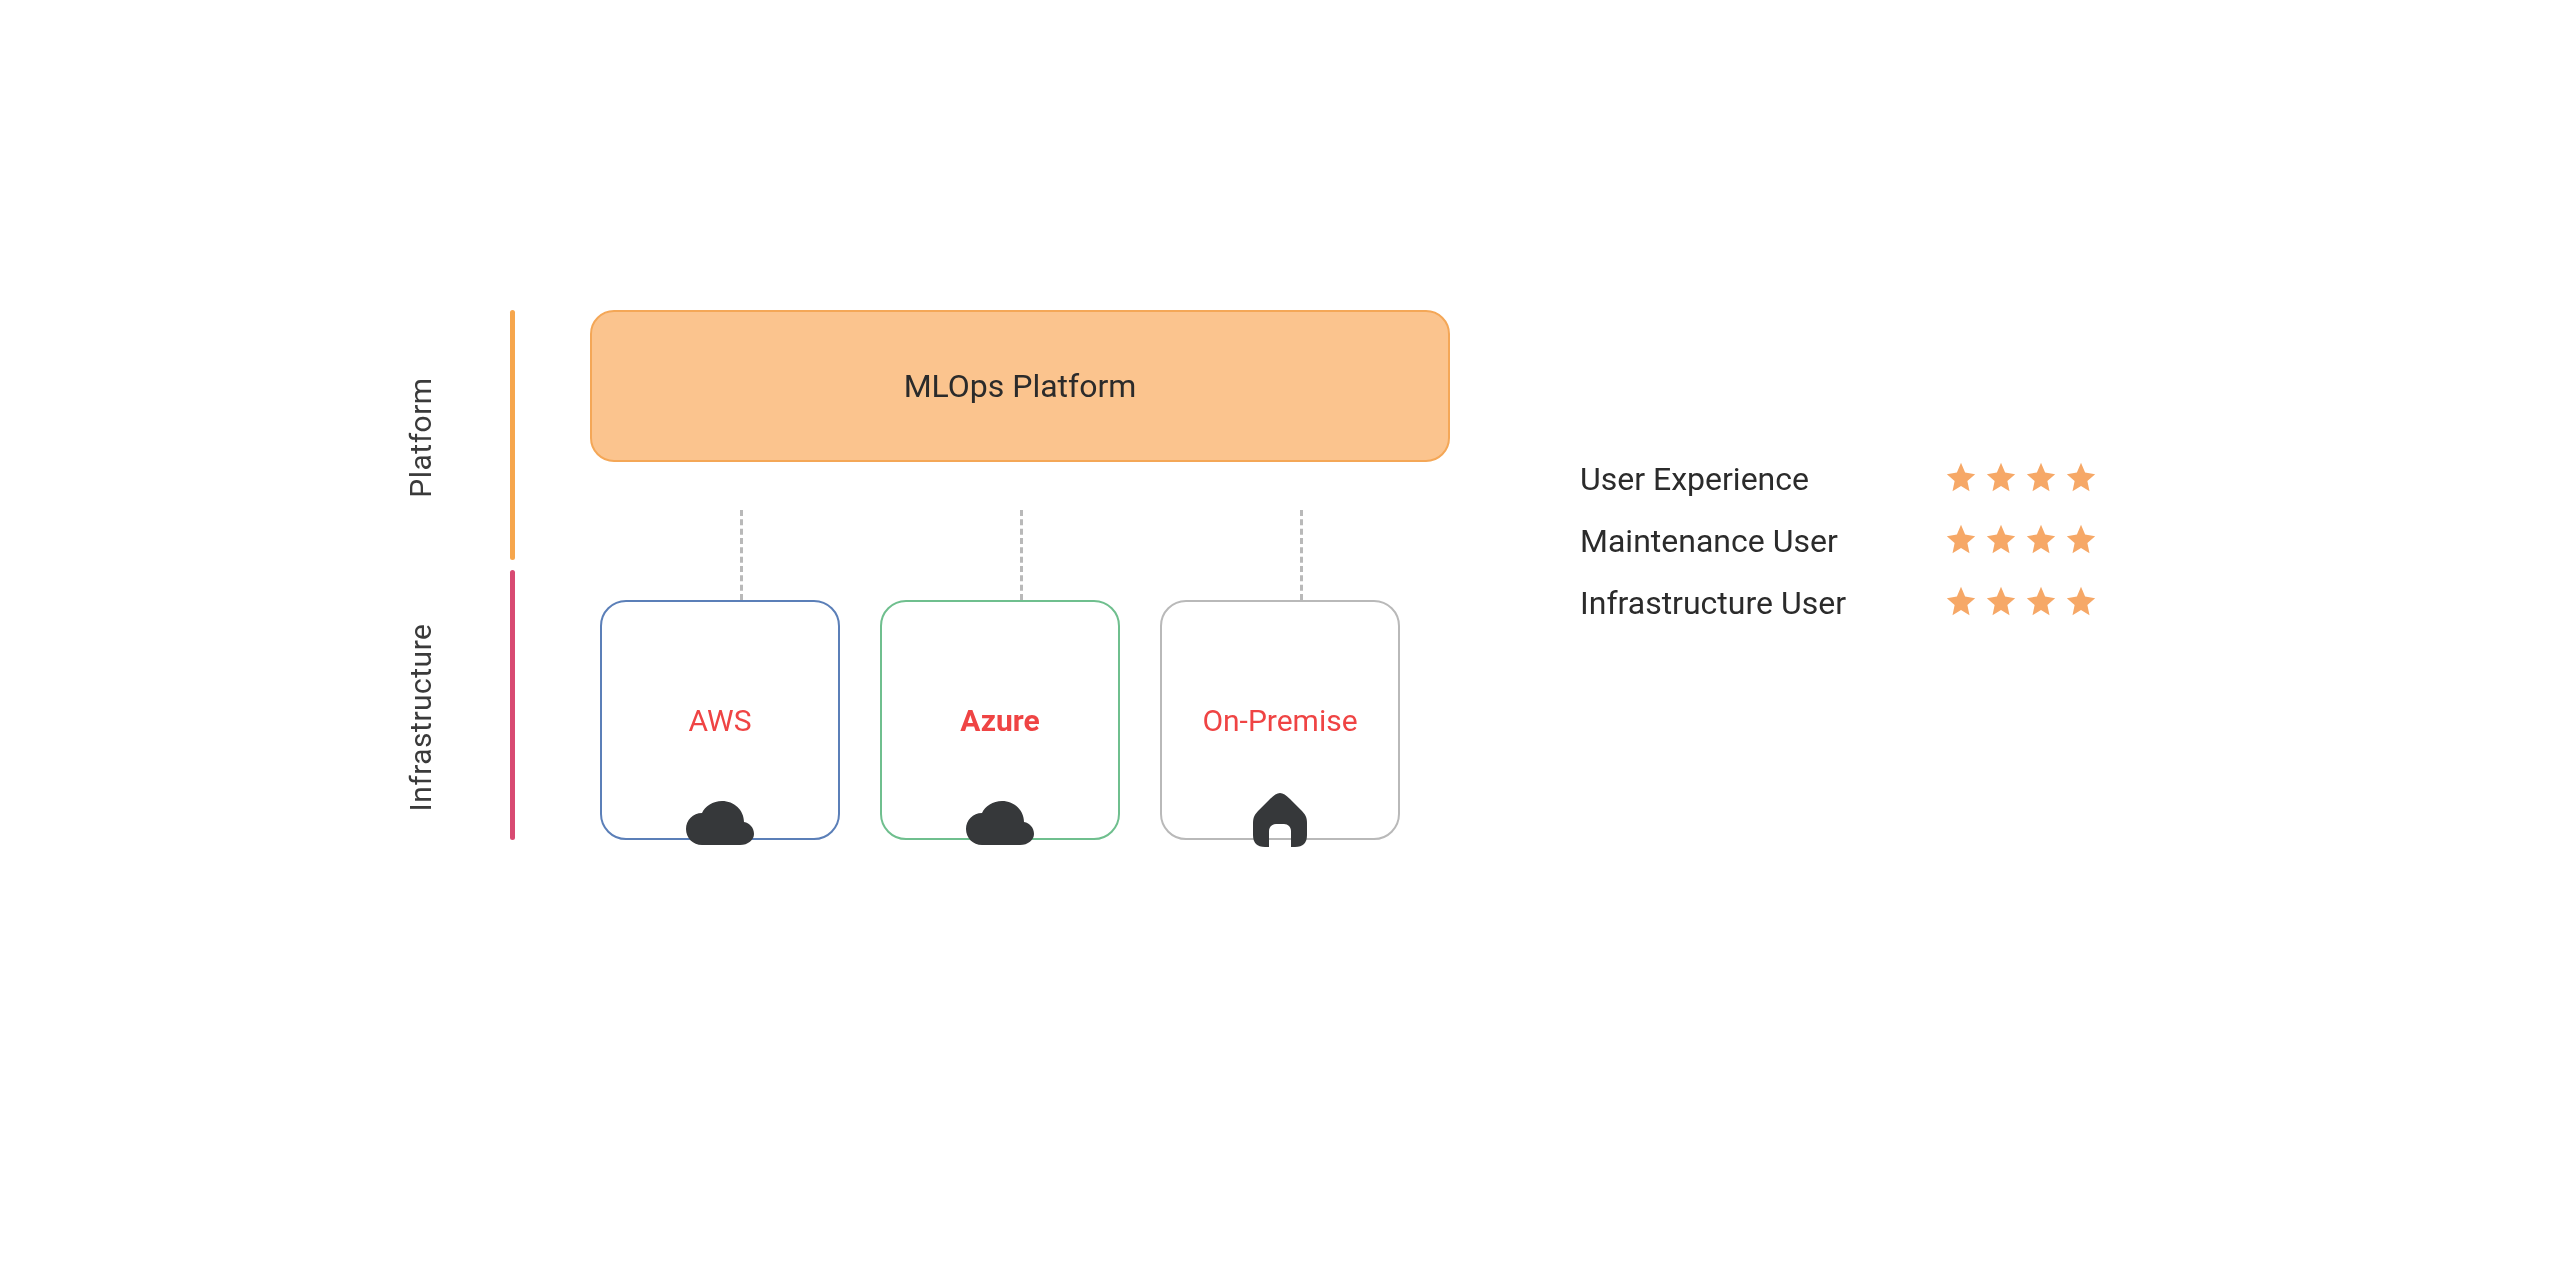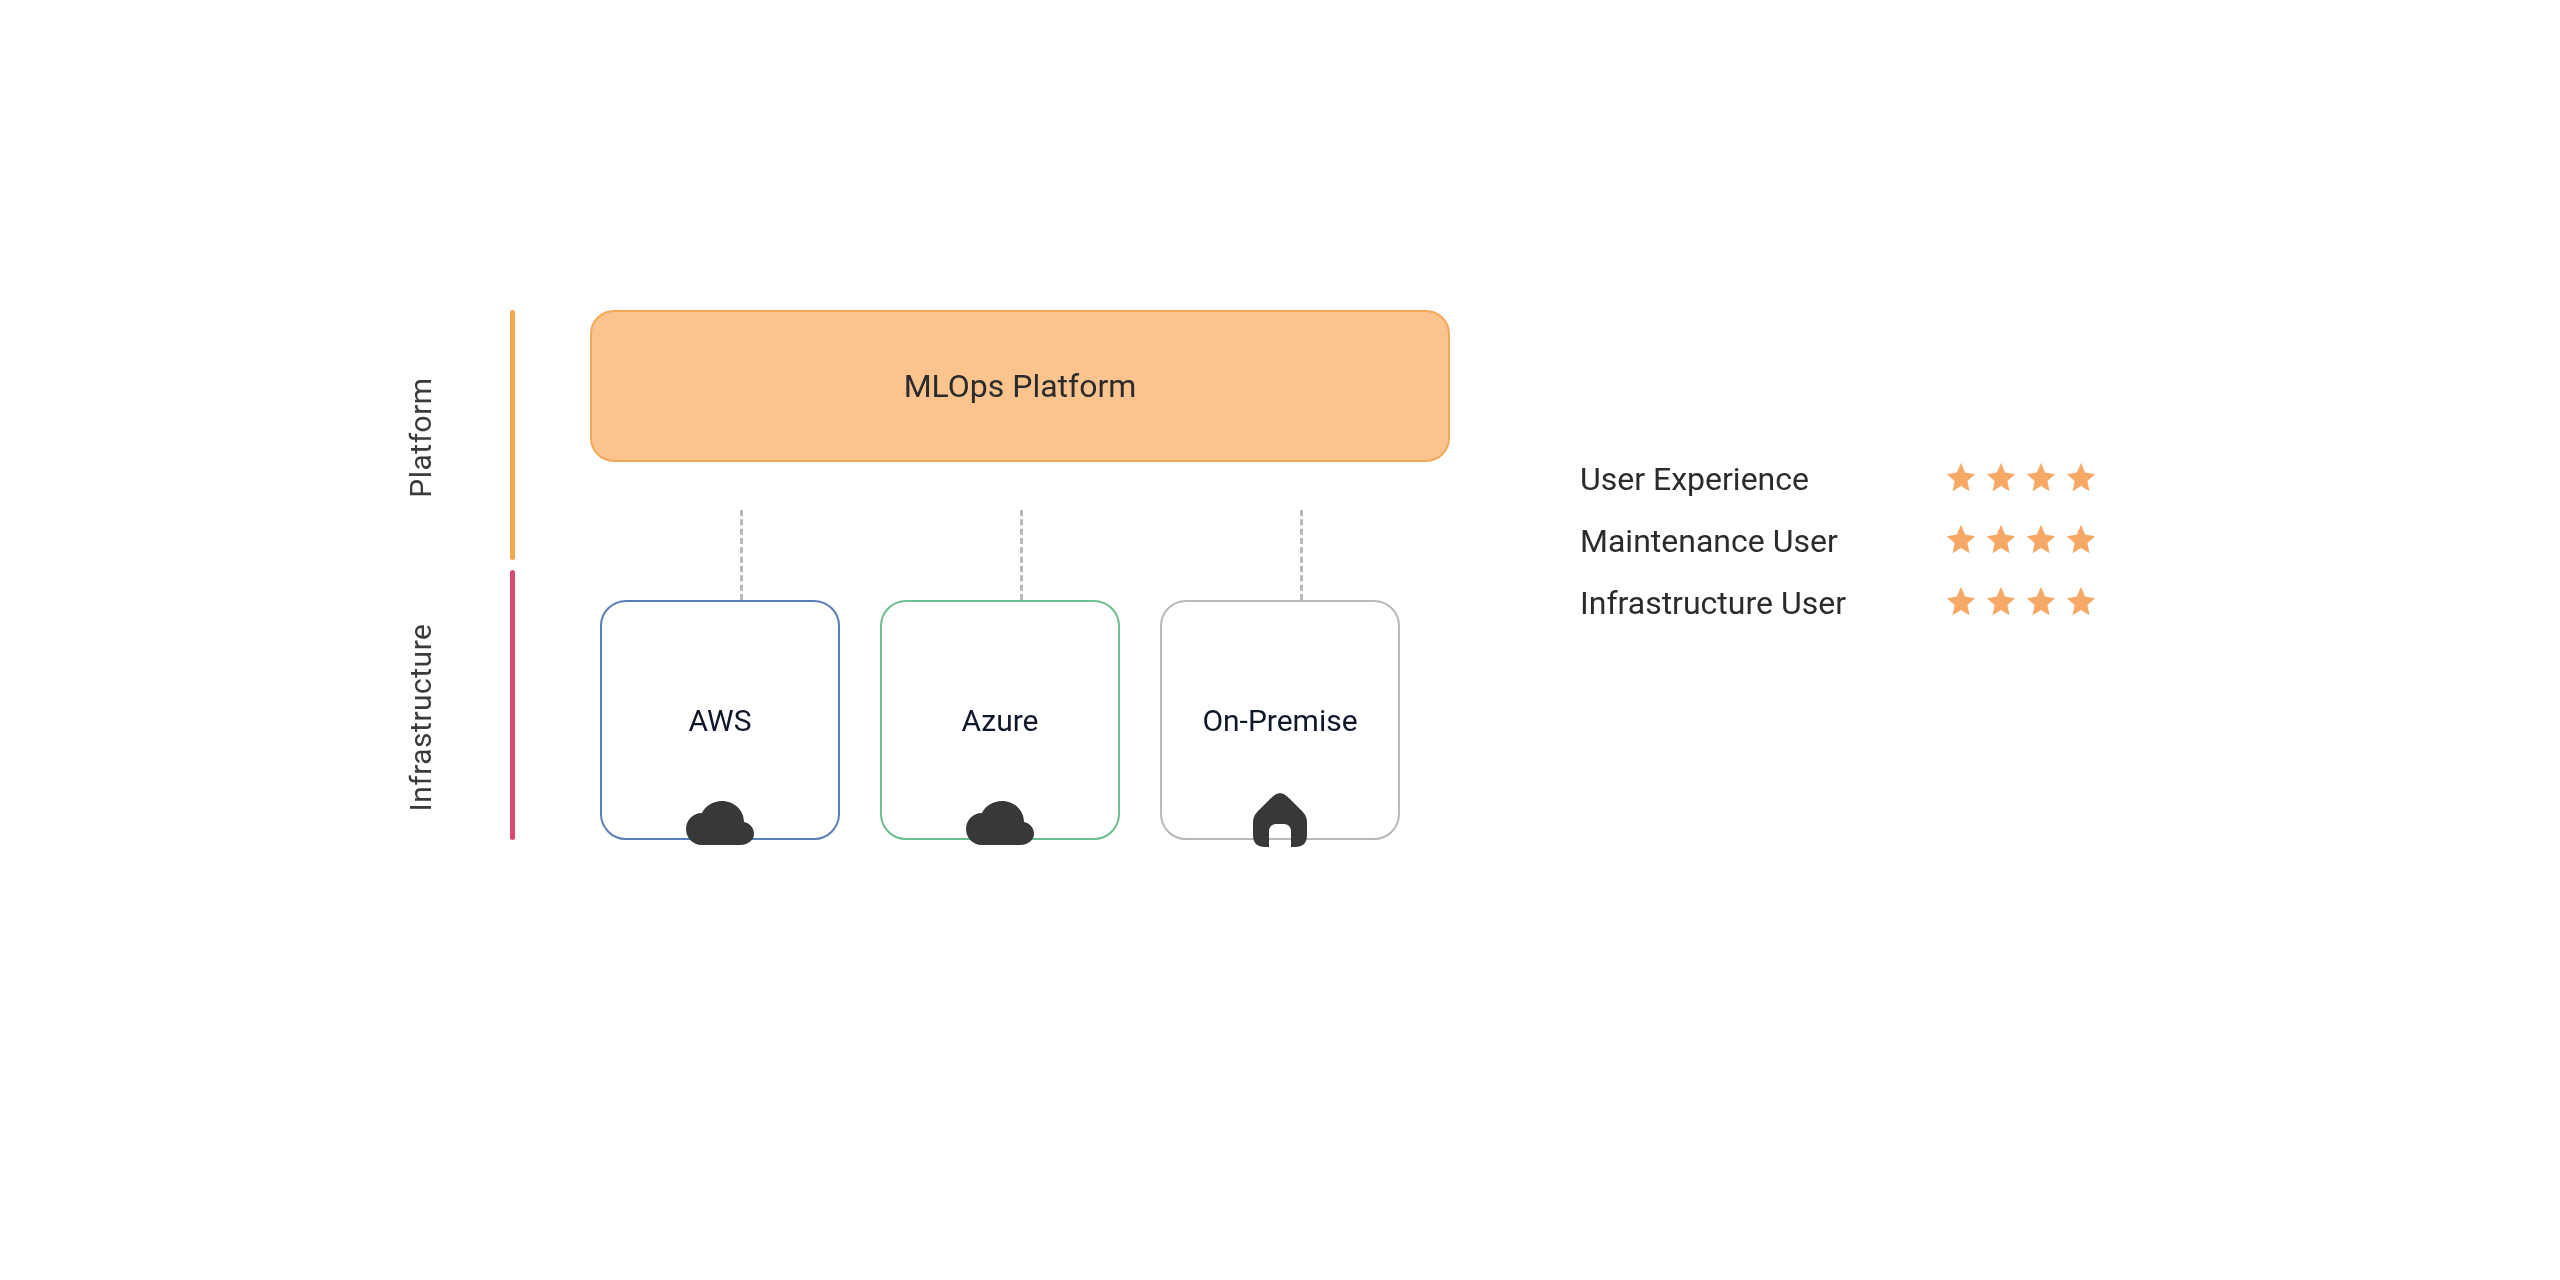--- a/index.html
+++ b/index.html
@@ -83,25 +83,25 @@
   }
   .infra-box {
     width: 240px;
     height: 240px;
     border-radius: 26px;
     background: #ffffff;
     display: flex;
     align-items: center;
     justify-content: center;
     font-size: 30px;
-    color: #0f172a;
+    color: #ef4444;
     position: relative;
   }
   .infra-box.aws   { border: 2px solid #5b7fb8; }
-  .infra-box.azure { border: 2px solid #6fbf8e; }
+  .infra-box.azure { border: 2px solid #6fbf8e; font-weight: bold; }
   .infra-box.onprem{ border: 2px solid #b9b9b9; }
   .infra-icon {
     position: absolute;
     bottom: -18px;
     left: 50%;
     transform: translateX(-50%);
   }
   
   .ratings {
     position: absolute;

